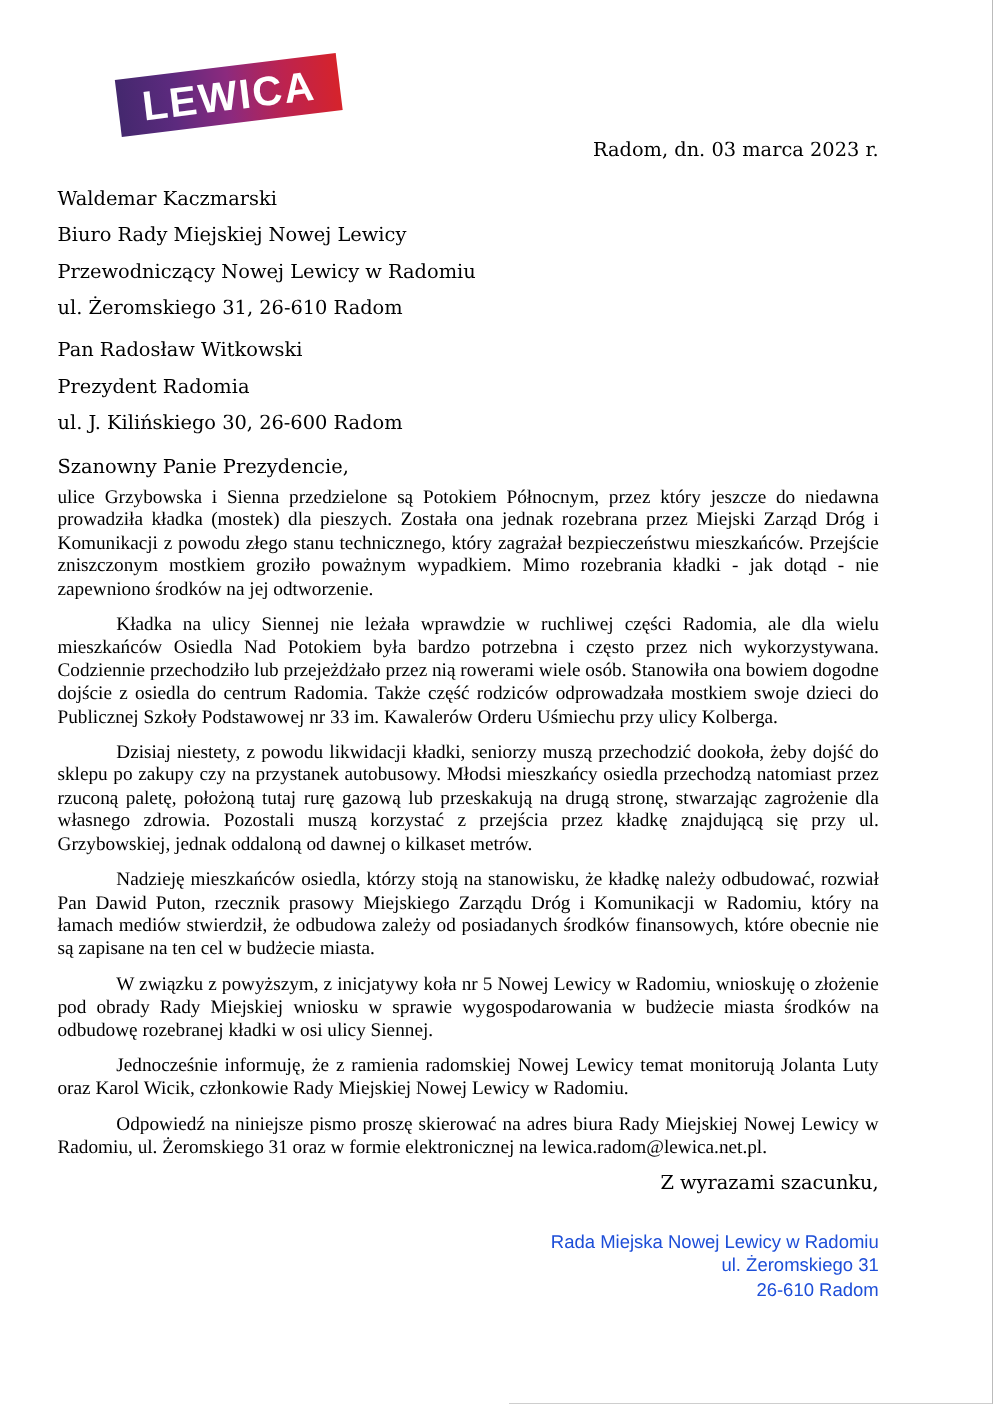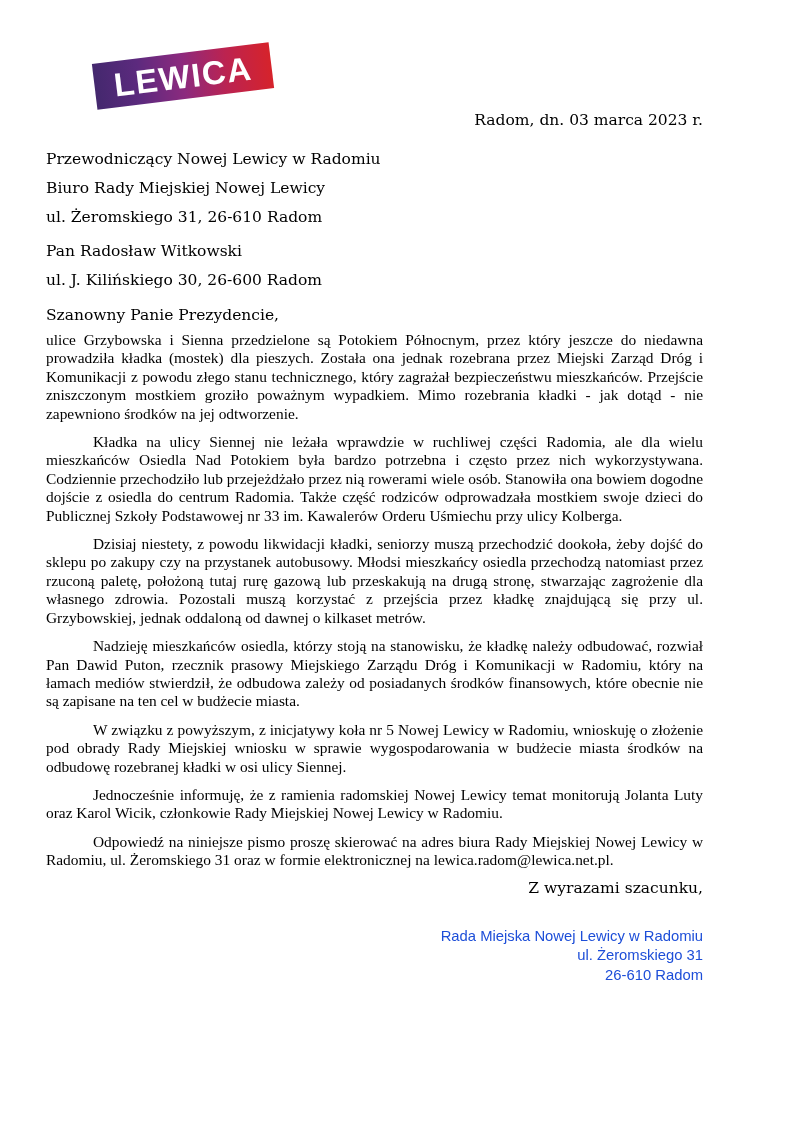--- a/index.html
+++ b/index.html
@@ -110,27 +110,29 @@
     <div class="logo-band">
       <span class="logo-text">LEWICA</span>
     </div>
   </div>
 
   <div class="content">
 
     <div class="serif-head date-line">Radom, dn. 03 marca 2023 r.</div>
 
     <div class="serif-head sender">
+      <div>Waldemar Kaczmarski</div>
+      <div>Biuro Rady Miejskiej Nowej Lewicy</div>
       <div>Przewodniczący Nowej Lewicy w Radomiu</div>
-      <div>Biuro Rady Miejskiej Nowej Lewicy</div>
       <div>ul. Żeromskiego 31, 26-610 Radom</div>
     </div>
 
     <div class="serif-head recipient">
       <div>Pan Radosław Witkowski</div>
+      <div>Prezydent Radomia</div>
       <div>ul. J. Kilińskiego 30, 26-600 Radom</div>
     </div>
 
     <p class="serif-head salutation">Szanowny Panie Prezydencie,</p>
 
     <p class="para no-indent">ulice Grzybowska i Sienna przedzielone są Potokiem Północnym, przez który jeszcze do niedawna prowadziła kładka (mostek) dla pieszych. Została ona jednak rozebrana przez Miejski Zarząd Dróg i Komunikacji z powodu złego stanu technicznego, który zagrażał bezpieczeństwu mieszkańców. Przejście zniszczonym mostkiem groziło poważnym wypadkiem. Mimo rozebrania kładki - jak dotąd - nie zapewniono środków na jej odtworzenie.</p>
     <p class="para">Kładka na ulicy Siennej nie leżała wprawdzie w ruchliwej części Radomia, ale dla wielu mieszkańców Osiedla Nad Potokiem była bardzo potrzebna i często przez nich wykorzystywana. Codziennie przechodziło lub przejeżdżało przez nią rowerami wiele osób. Stanowiła ona bowiem dogodne dojście z osiedla do centrum Radomia. Także część rodziców odprowadzała mostkiem swoje dzieci do Publicznej Szkoły Podstawowej nr 33 im. Kawalerów Orderu Uśmiechu przy ulicy Kolberga.</p>
     <p class="para">Dzisiaj niestety, z powodu likwidacji kładki, seniorzy muszą przechodzić dookoła, żeby dojść do sklepu po zakupy czy na przystanek autobusowy. Młodsi mieszkańcy osiedla przechodzą natomiast przez rzuconą paletę, położoną tutaj rurę gazową lub przeskakują na drugą stronę, stwarzając zagrożenie dla własnego zdrowia. Pozostali muszą korzystać z przejścia przez kładkę znajdującą się przy ul. Grzybowskiej, jednak oddaloną od dawnej o kilkaset metrów.</p>
     <p class="para">Nadzieję mieszkańców osiedla, którzy stoją na stanowisku, że kładkę należy odbudować, rozwiał Pan Dawid Puton, rzecznik prasowy Miejskiego Zarządu Dróg i Komunikacji w Radomiu, który na łamach mediów stwierdził, że odbudowa zależy od posiadanych środków finansowych, które obecnie nie są zapisane na ten cel w budżecie miasta.</p>
     <p class="para">W związku z powyższym, z inicjatywy koła nr 5 Nowej Lewicy w Radomiu, wnioskuję o złożenie pod obrady Rady Miejskiej wniosku w sprawie wygospodarowania w budżecie miasta środków na odbudowę rozebranej kładki w osi ulicy Siennej.</p>

